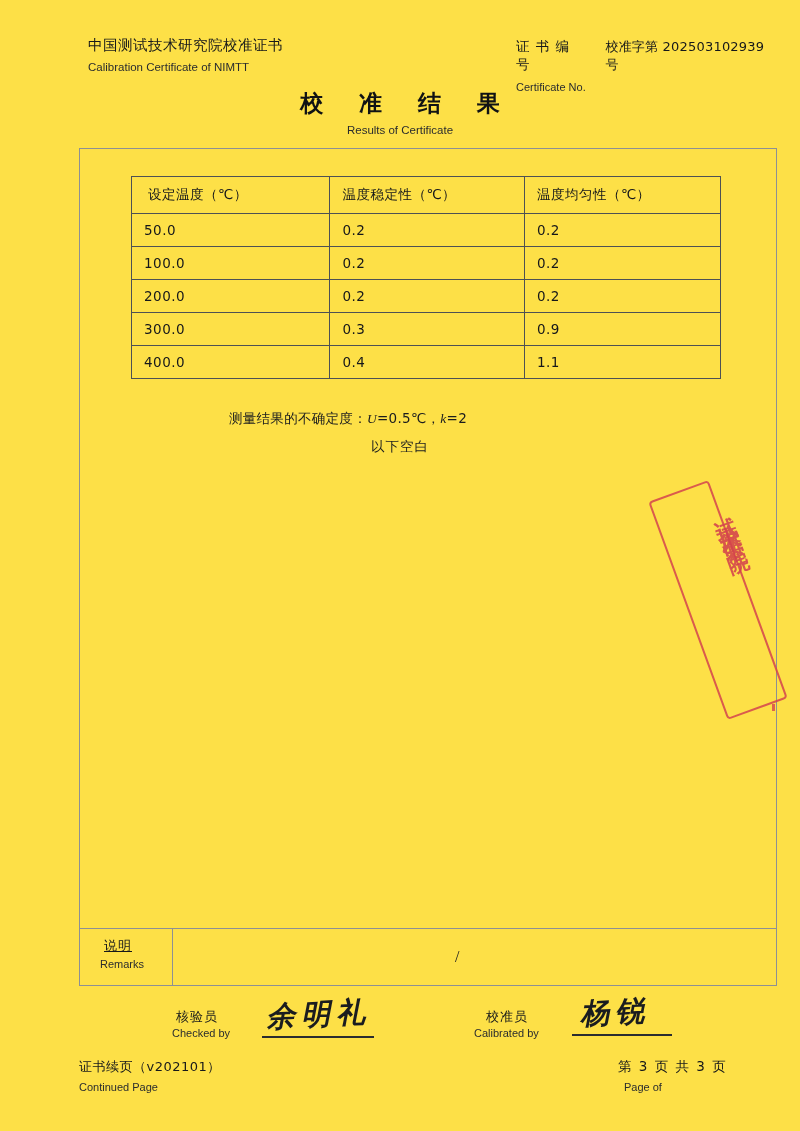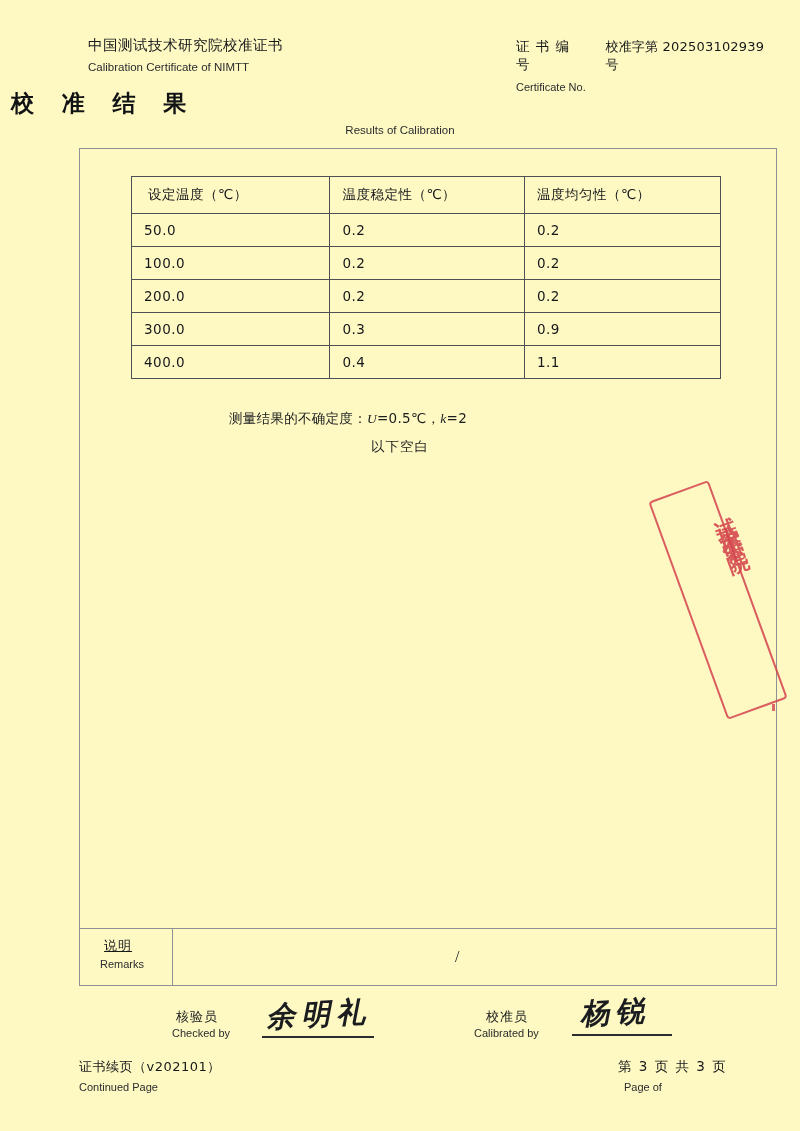--- a/index.html
+++ b/index.html
@@ -11,21 +11,21 @@
     width: 800px;
     height: 1131px;
     position: relative;
     font-family: "Liberation Sans", sans-serif;
     color: #1a1a1a;
     overflow: hidden;
   }
   .page {
     position: absolute;
     inset: 0;
-    background: #fef9c3;
+    background: #fde047;
   }
   
   .hdr-left {
     position: absolute;
     left: 88px;
     top: 36px;
   }
   .hdr-left .cn {
     font-size: 14.5px;
     letter-spacing: 0.5px;
@@ -62,25 +62,25 @@
     color: #2a2c2e;
     margin-top: 7px;
   }
 
   
   .title {
     position: absolute;
     top: 88px;
     left: 0;
     width: 800px;
-    text-align: left;
+    text-align: center;
     font-size: 23px;
     letter-spacing: 11px;
     font-weight: bold;
-    font-family: Liberation Serif, serif;
+    font-family: Liberation Mono, monospace;
     color: #101214;
     text-indent: 11px;
   }
   .subtitle {
     position: absolute;
     top: 124px;
     left: 0;
     width: 800px;
     text-align: center;
     font-size: 11.5px;
@@ -322,21 +322,21 @@
 
   <div class="hdr-right">
     <div class="cn">
       <span>证 书 编 号</span>
       <span class="num">校准字第 202503102939 号</span>
     </div>
     <div class="en">Certificate No.</div>
   </div>
 
   <div class="title">校 准 结 果</div>
-  <div class="subtitle">Results of Calibration</div>
+  <div class="subtitle">Results of Certificate</div>
 
   <div class="frame"></div>
 
   <table class="tbl">
     <tbody>
         <tr class="head">
       <td class="c1">设定温度（℃）</td>
       <td class="c2">温度稳定性（℃）</td>
       <td class="c3">温度均匀性（℃）</td>
     </tr>

